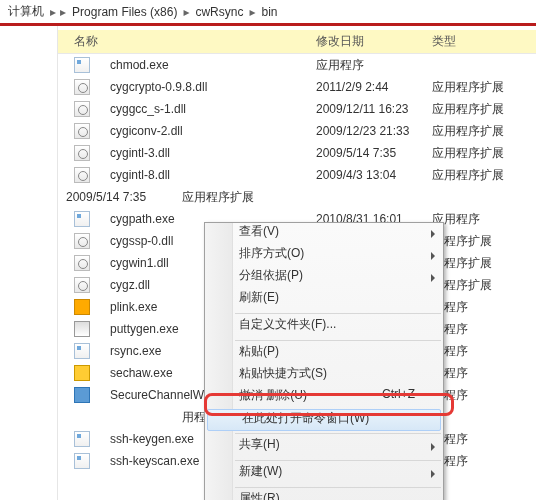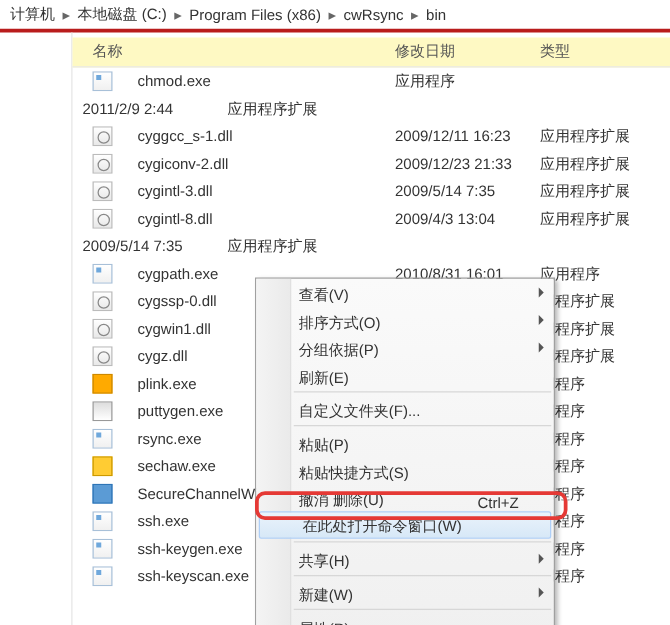--- a/index.html
+++ b/index.html
@@ -22,35 +22,34 @@
 .ico-exe{background:linear-gradient(#fff,#f0f0f0);border:1px solid #a8c0d8;position:relative}
 .ico-exe::after{content:"";position:absolute;left:2px;top:2px;width:4px;height:4px;background:#6fa8dc}
 .ico-dll{background:linear-gradient(#fff,#e8e8e8);border:1px solid #bbb;position:relative}
 .ico-dll::before{content:"";position:absolute;left:3px;top:3px;width:8px;height:8px;border:1px solid #888;border-radius:50%}
 .ico-plink{background:#fa0;border:1px solid #c80}
 .ico-putty{background:linear-gradient(#ddd,#fff);border:1px solid #999}
 .ico-sechaw{background:#fc3;border:1px solid #c90}
 .ico-scw{background:#5b9bd5;border:1px solid #2e75b6}
 .ctx{position:absolute;left:204px;top:222px;width:240px;background:linear-gradient(#fafafa,#f0f0f0);border:1px solid #a0a0a0;box-shadow:2px 2px 4px rgba(0,0,0,.3);z-index:10}
 .ctx-gutter{position:absolute;left:0;top:0;bottom:0;width:28px;background:linear-gradient(to right,#f4f4f4,#eaeaea);border-right:1px solid #e0e0e0}
-.ctx-item{position:relative;height:22px;display:flex;align-items:flex-end;padding-left:34px;padding-right:20px}
+.ctx-item{position:relative;height:22px;display:flex;align-items:flex-start;padding-left:34px;padding-right:20px}
 .ctx-item.disabled{color:#999}
 .ctx-sep{height:1px;background:#d7d7d7;margin:2px 2px 2px 30px}
 .ctx-arrow{position:absolute;right:8px;top:7px;width:0;height:0;border-left:4px solid #555;border-top:4px solid transparent;border-bottom:4px solid transparent}
 .ctx-hl{position:absolute;left:204px;top:393px;width:250px;height:23px;border:3px solid #e53935;border-radius:8px;z-index:20;pointer-events:none}
 .ctx-item.sel{background:linear-gradient(#eaf3fb,#d7e8f7);border:1px solid #aecff7;border-radius:2px;margin:0 2px;}
 .shortcut{position:absolute;right:28px}
 </style>
 </head>
 <body>
 
 <div class="breadcrumb">
   <span class="bc-item">计算机</span>
     <span class="bc-sep">▸</span>
-  <span class="bc-item">本地磁盘 (C:)</span>
     <span class="bc-sep">▸</span>
   <span class="bc-item">Program Files (x86)</span>
     <span class="bc-sep">▸</span>
   <span class="bc-item">cwRsync</span>
     <span class="bc-sep">▸</span>
   <span class="bc-item">bin</span>
 </div>
 
 <div class="content">
   <div class="nav"></div>
@@ -62,20 +61,24 @@
     </div>
     <div id="rows">
         <div class="row">
           <div class="col col-n">
             <span class="ico ico-exe"></span>
             <span>chmod.exe</span>
           </div>
           <div class="col col-t">应用程序</div>
         </div>
         <div class="row">
+          <div class="col col-n">
+            <span class="ico ico-dll"></span>
+            <span>cygcrypto-0.9.8.dll</span>
+          </div>
           <div class="col col-d">2011/2/9 2:44</div>
           <div class="col col-t">应用程序扩展</div>
         </div>
         <div class="row">
           <div class="col col-n">
             <span class="ico ico-dll"></span>
             <span>cyggcc_s-1.dll</span>
           </div>
           <div class="col col-d">2009/12/11 16:23</div>
           <div class="col col-t">应用程序扩展</div>
@@ -174,24 +177,20 @@
         </div>
         <div class="row">
           <div class="col col-n">
             <span class="ico ico-scw"></span>
             <span>SecureChannelWizar</span>
           </div>
           <div class="col col-d"></div>
           <div class="col col-t">用程序</div>
         </div>
         <div class="row">
-          <div class="col col-n">
-            <span class="ico ico-exe"></span>
-            <span>ssh.exe</span>
-          </div>
           <div class="col col-d"></div>
           <div class="col col-t">用程序</div>
         </div>
         <div class="row">
           <div class="col col-n">
             <span class="ico ico-exe"></span>
             <span>ssh-keygen.exe</span>
           </div>
           <div class="col col-d"></div>
           <div class="col col-t">用程序</div>

